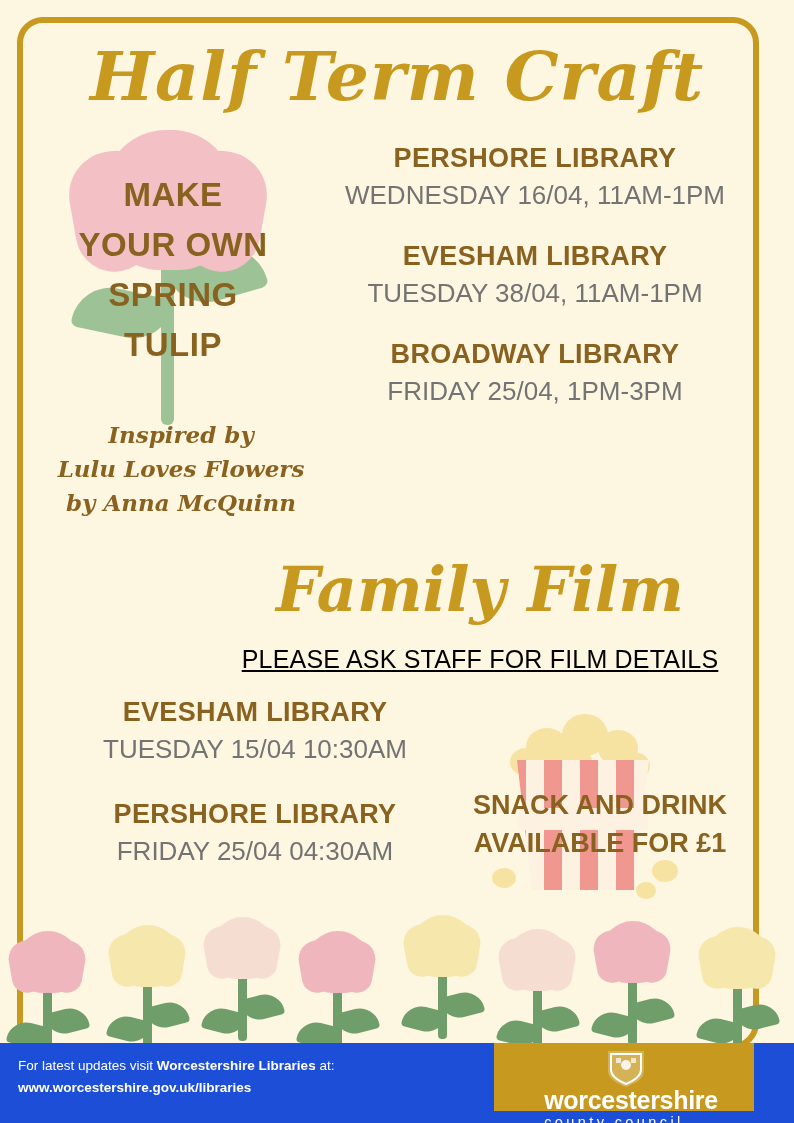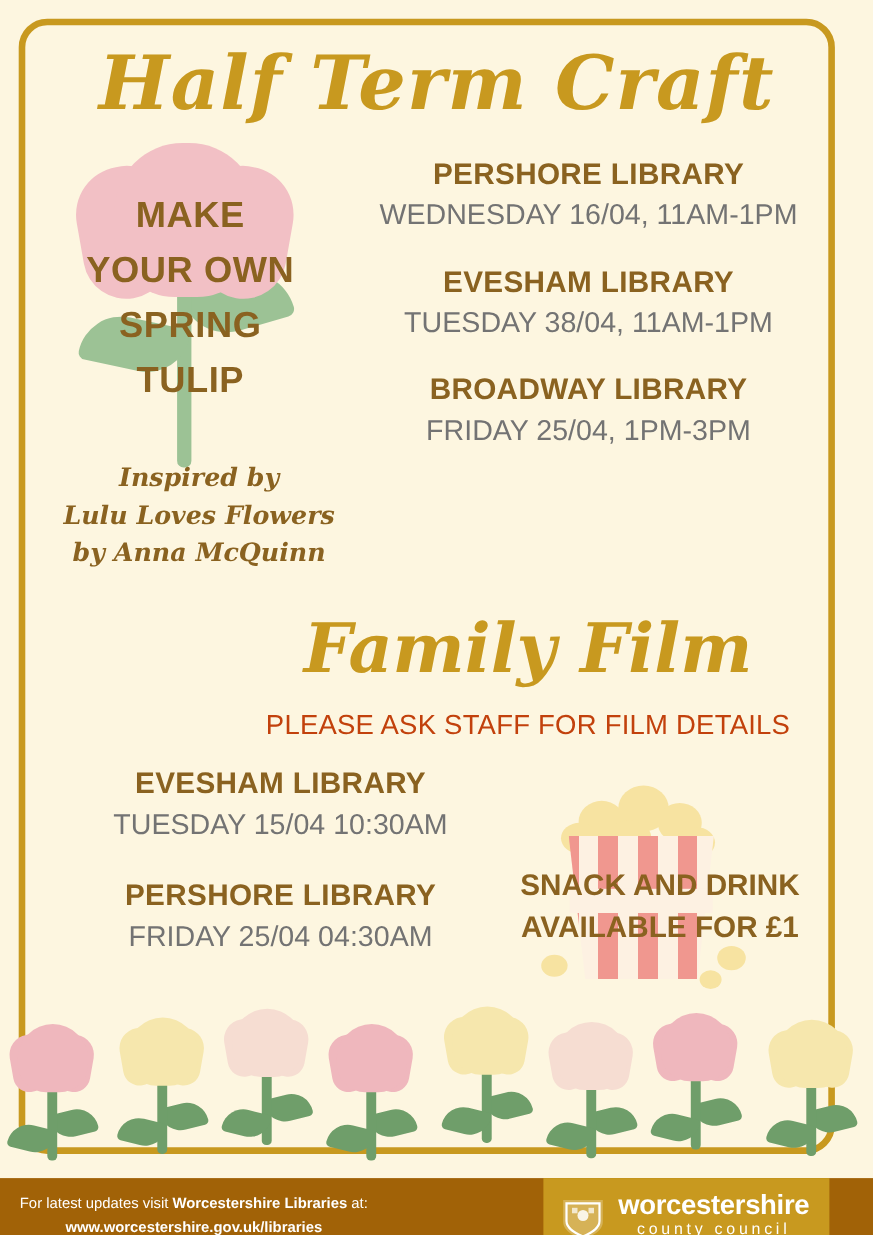--- a/index.html
+++ b/index.html
@@ -173,23 +173,24 @@
     font-weight: bold;
     font-size: 62px;
     color: #c8991f;
   }
   .film-note {
     position: absolute;
     left: 180px;
     top: 645px;
     width: 600px;
     text-align: center;
-    color: #c2410c;
+    color: #000000;
     font-size: 25px;
     letter-spacing: 0.2px;
+    text-decoration: underline;
   }
   .film-sessions {
     position: absolute;
     left: 30px;
     top: 694px;
     width: 450px;
     text-align: center;
   }
   .film-sessions .session {
     margin-bottom: 28px;
@@ -305,23 +306,22 @@
     height: 52px;
   }
   .mini-tulip .m-pet-l { left: 0px; border-radius: 22px 10px 18px 18px; transform: rotate(-10deg); }
   .mini-tulip .m-pet-r { left: 44px; border-radius: 10px 22px 18px 18px; transform: rotate(10deg); }
   
   .footer {
     position: absolute;
     left: 0;
     bottom: 0;
     width: 794px;
-    height: 52px;
-    background: #a16207;
-    text-align: center;
+    height: 80px;
+    background: #1d4ed8;
   }
   .footer-text {
     position: absolute;
     left: 18px;
     top: 12px;
     color: #ffffff;
     font-size: 13.5px;
     line-height: 22px;
   }
   .footer-text b { font-weight: bold; }
@@ -329,20 +329,21 @@
     position: absolute;
     right: 40px;
     top: 0;
     width: 260px;
     height: 68px;
     background: #c8991f;
     display: flex;
     align-items: center;
     padding-left: 14px;
     box-sizing: border-box;
+    flex-direction: column;
   }
   .crest {
     width: 44px;
     height: 44px;
     margin-right: 10px;
     flex: 0 0 auto;
   }
   .logo-words {
     color: #ffffff;
   }

